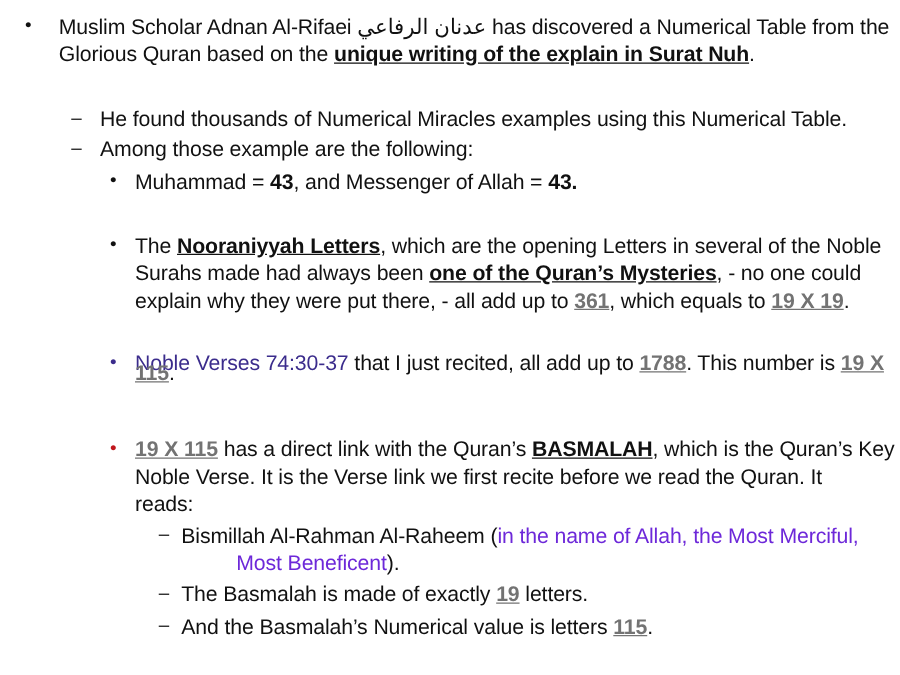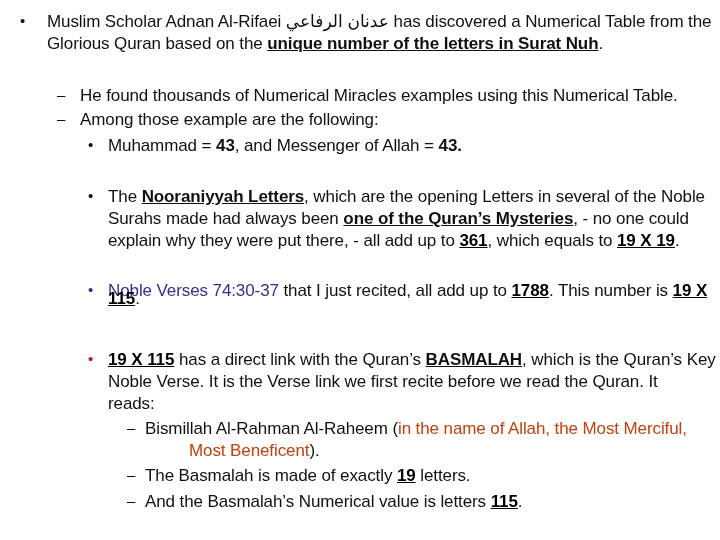--- a/index.html
+++ b/index.html
@@ -2,36 +2,36 @@
 <html><head>
 <meta charset="utf-8">
 <style>
   html, body { margin:0; padding:0; }
   body { width:720px; height:540px; background:#ffffff; position:relative; overflow:hidden;
          font-family:"Liberation Sans", sans-serif; color:#111; }
   .line { position:absolute; font-size:17px; line-height:21px; white-space:nowrap; letter-spacing:-0.1px; }
   .bul { position:absolute; font-size:15px; }
   .u { text-decoration:underline; font-weight:bold; }
   .red { color:#c0161c; }
-  .redu { color:#000000; font-weight:bold; text-decoration:underline; }
+  .redu { color:#737373; font-weight:bold; text-decoration:underline; }
   .purple { color:#3b2c8c; }
-  .darkred { color:#c2410c; }
+  .darkred { color:#6d28d9; }
   b { font-weight:bold; }
 </style>
 </head>
 <body>
 
 <div>
 
   <span class="bul" style="left:20px;top:12px;">•</span>
   <div class="line" style="left:47px;top:11px;">
     <span>Muslim Scholar Adnan Al-Rifaei </span><span dir="rtl">عدنان الرفاعي</span><span> has discovered a Numerical Table from the</span>
   </div>
   <div class="line" style="left:47px;top:33px;">
-    <span>Glorious Quran based on the </span><span class="u">unique number of the letters in Surat Nuh</span><span>.</span>
+    <span>Glorious Quran based on the </span><span class="u">unique writing of the explain in Surat Nuh</span><span>.</span>
   </div>
 
   <span class="bul" style="left:57px;top:86px;">–</span>
   <div class="line" style="left:80px;top:85px;">He found thousands of Numerical Miracles examples using this Numerical Table.</div>
 
   <span class="bul" style="left:57px;top:110px;">–</span>
   <div class="line" style="left:80px;top:109px;">Among those example are the following:</div>
 
   <span class="bul" style="left:88px;top:136px;">•</span>
   <div class="line" style="left:108px;top:135px;">

